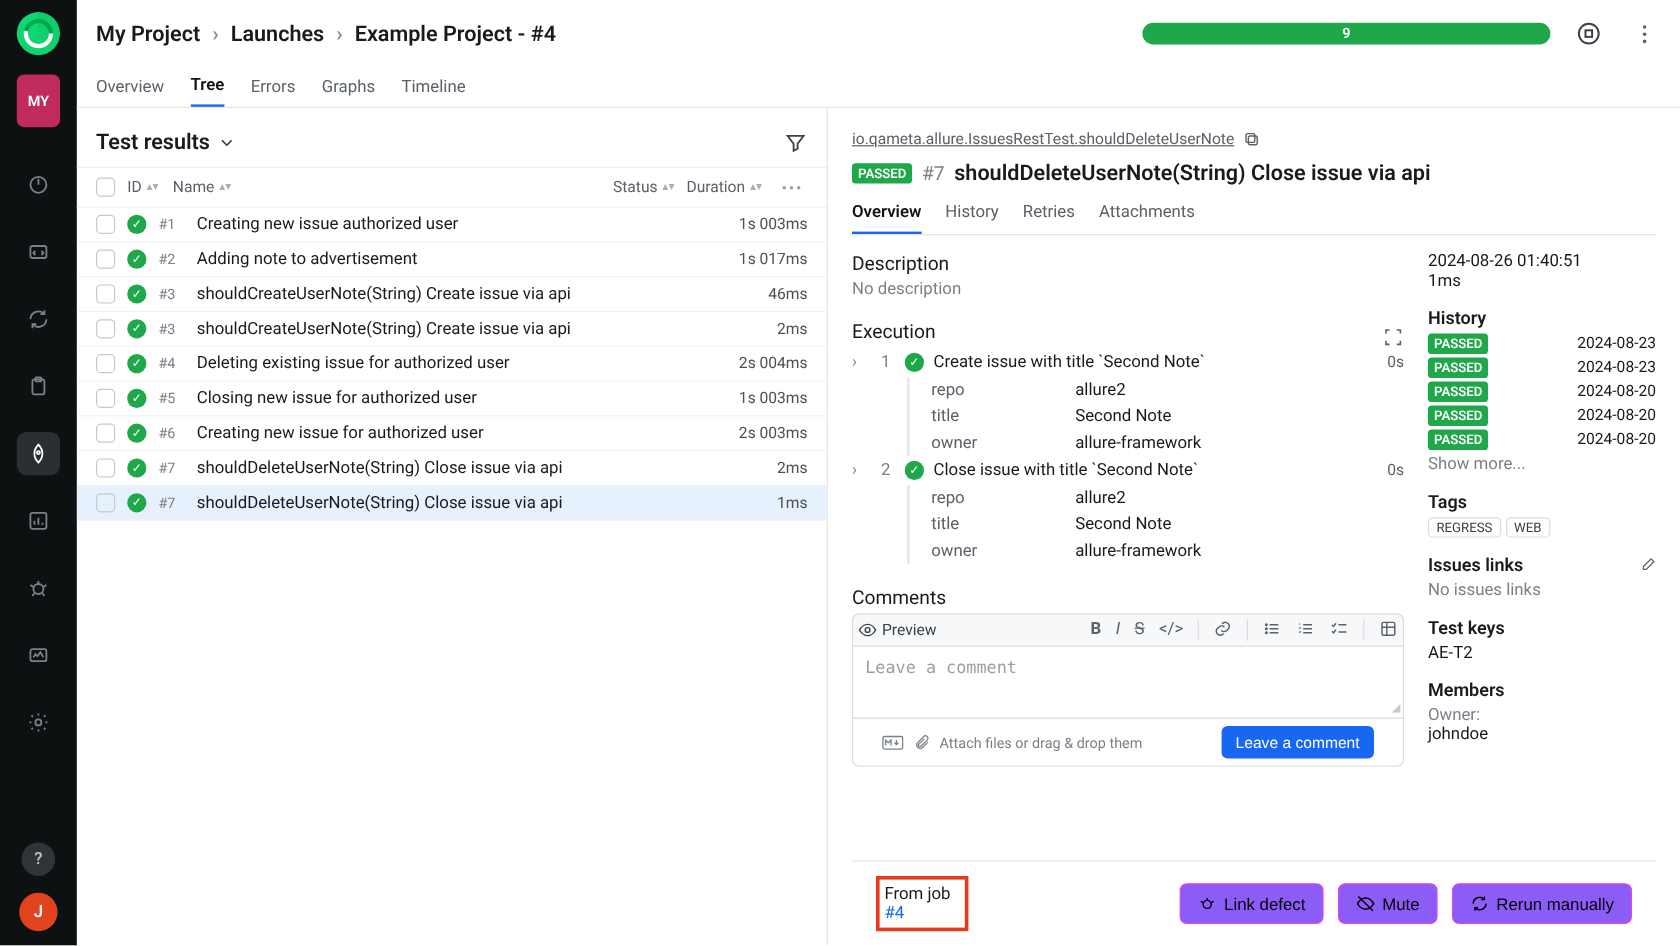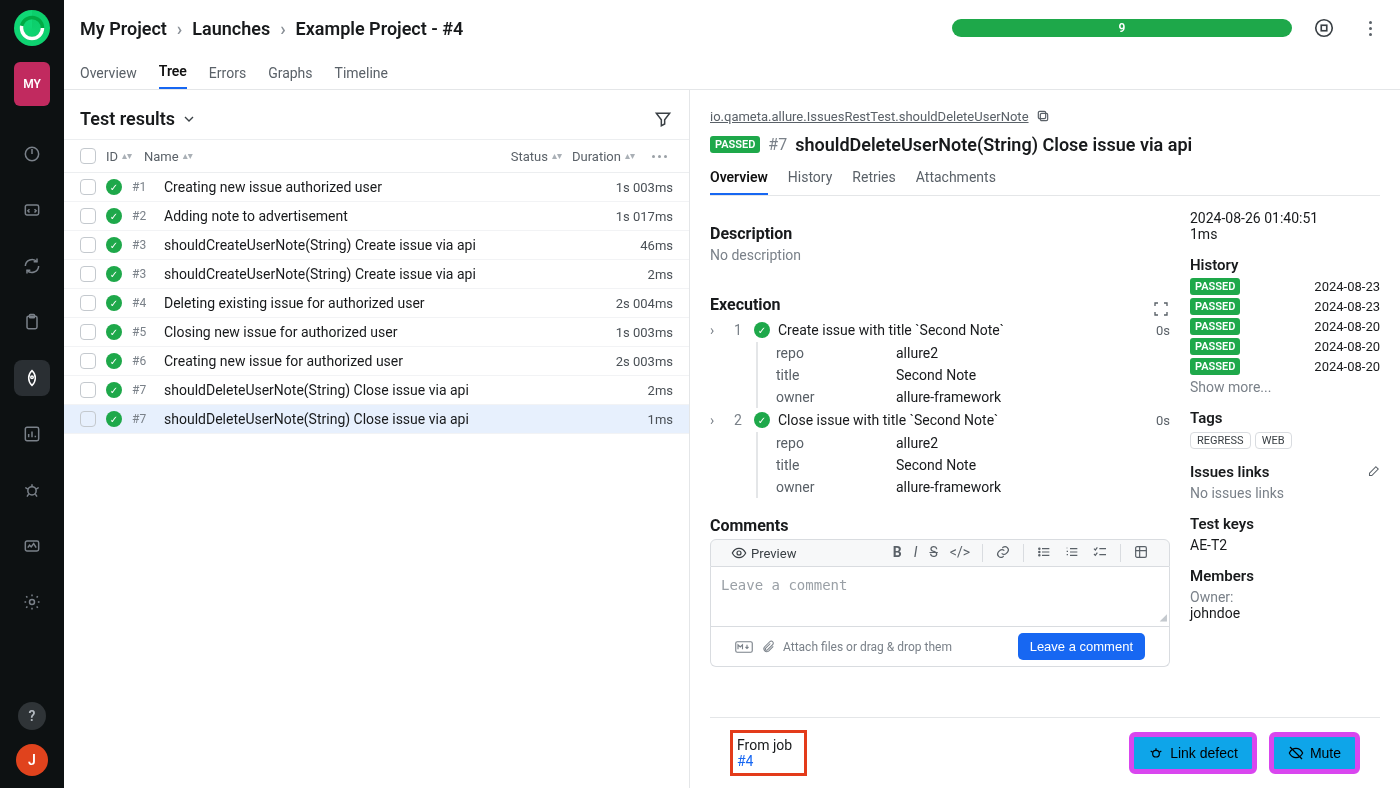--- a/index.html
+++ b/index.html
@@ -47,52 +47,52 @@
 .result-head { display:flex; align-items:center; gap:8px; margin-top:10px; }
 .badge-pass { background:#1ea84a; color:#fff; font-size:11px; font-weight:600; padding:2px 5px; border-radius:3px; }
 .result-id { color:#7a8189; font-size:16px; }
 .result-title { font-size:18px; font-weight:600; }
 .dtabs { display:flex; gap:20px; margin-top:14px; border-bottom:1px solid #e4e6e8; }
 .dtab { padding-bottom:8px; color:#5a6168; cursor:pointer; }
 .dtab.active { color:#111; font-weight:600; border-bottom:2px solid #1767f2; }
 .detail-body { display:flex; gap:20px; margin-top:14px; flex:1; min-height:0; overflow:auto;}
 .detail-main { flex:1; min-width:0; }
 .detail-side { width:190px; flex-shrink:0; }
-.sec-title { font-size:16px; font-weight:700; margin-bottom:4px;margin-top:14px;}
+.sec-title { font-size:16px; font-weight:400; margin-bottom:4px;}
 .muted { color:#7a8189; }
 .sec { margin-bottom:18px; }
 .exec-head { display:flex; align-items:flex-end; }
 .exec-head .exp-icon { margin-left:auto; color:#5a6168; cursor:pointer;}
 .step-line { display:flex; align-items:center; gap:8px; padding:4px 0;}
 .step-line .chev { color:#7a8189; width:12px; cursor:pointer;}
 .step-line .num { color:#7a8189; width:16px; text-align:center;}
 .step-line .sdur { margin-left:auto; color:#5a6168; font-size:13px;}
 .params { margin-left:46px; border-left:2px solid #e4e6e8; padding-left:18px; }
 .param-row { display:flex; padding:3px 0;}
 .param-row .k { width:120px; color:#5a6168;}
-.comment-box .toolbar { border:1px solid #d9dce0; border-radius:6px 6px 0 0; background:#f7f8f9; display:flex; align-items:center; padding:4px 20px; gap:6px;}
+.comment-box .toolbar { border:1px solid #d9dce0; border-radius:6px 6px 0 0; background:#f7f8f9; display:flex; align-items:center; padding:4px 4px; gap:6px;}
 .comment-box .toolbar .preview { display:flex; align-items:center; gap:4px; font-size:13px; color:#3a4045; cursor:pointer;}
 .comment-box .toolbar .tb-icons { margin-left:auto; display:flex; gap:12px; color:#5a6168;}
 .tb-icons .sep-line { width:1px; height:18px; background:#d9dce0; }
 .tb-icons span { cursor:pointer; }
 .comment-area { border:1px solid #d9dce0; border-top:none; padding:10px; font-family:monospace; color:#9aa0a6; min-height:60px; position:relative;}
 .resize-handle { position:absolute; right:2px; bottom:2px; color:#c4c9ce; font-size:12px;}
 .comment-footer { border:1px solid #d9dce0; border-top:none; border-radius:0 0 6px 6px; padding:6px 24px; display:flex; align-items:center; gap:8px; color:#7a8189; font-size:12px;}
 .btn-primary { background:#1767f2; color:#fff; border:none; padding:6px 12px; border-radius:5px; font-size:13px; cursor:pointer; margin-left:auto;}
 .side-date { font-size:14px; }
 .side-hist-row { display:flex; align-items:center; gap:8px; margin:3px 0;}
 .side-hist-row .hdate { margin-left:auto; font-size:13px; white-space:nowrap;}
 .tag-chip { border:1px solid #d9dce0; border-radius:4px; padding:1px 6px; font-size:11px; color:#3a4045; margin-right:4px; display:inline-block;}
 .side-sec { margin-top:14px; }
 .side-sec h4 { font-size:15px; font-weight:600; margin-bottom:4px; display:flex; align-items:center;}
 .side-sec h4 .edit { margin-left:auto; color:#5a6168; cursor:pointer;}
 .bottom-bar { border-top:1px solid #e4e6e8; padding:12px 20px; display:flex; align-items:center; gap:12px; margin-top:8px;}
 .from-job { border:3px solid #e33b1a; padding:4px 12px 4px 4px; }
 .from-job .jlink { color:#1767f2;}
-.btn-outline { border:5px solid #d946ef; background:#0ea5e9; border-radius:6px; padding:8px 14px; font-size:14px; display:flex; align-items:center; gap:6px; cursor:pointer;}
+.btn-outline { border:1px solid #d946ef; background:#8b5cf6; border-radius:6px; padding:8px 14px; font-size:14px; display:flex; align-items:center; gap:6px; cursor:pointer;}
 .spacer { flex:1; }
 .dots-vert { display:flex; flex-direction:column; gap:3px;}
 .dots-vert span { width:3px;height:3px;background:#5a6168;border-radius:50%;}
 .dots-horz { display:flex; gap:3px;}
 .dots-horz span { width:3px;height:3px;background:#9aa0a6;border-radius:50%;}
 svg { display:block; }
 </style>
 </head>
 <body>
 
@@ -529,17 +529,24 @@
               </svg>
               <span>Link defect</span>
             </button>
           <button class="btn-outline">
               <svg width="16" height="16" viewBox="0 0 24 24" fill="none" stroke="currentColor" stroke-width="1.8">
                 <path d="M2 12s3.5-7 10-7 10 7 10 7-3.5 7-10 7-10-7-10-7z"></path>
                 <path d="M3 3l18 18"></path>
               </svg>
               <span>Mute</span>
             </button>
+          <button class="btn-outline">
+              <svg width="16" height="16" viewBox="0 0 24 24" fill="none" stroke="currentColor" stroke-width="1.8">
+                <path d="M4 12a8 8 0 0 1 14-5M20 12a8 8 0 0 1-14 5"></path>
+                <path d="M18 3v4h-4M6 21v-4h4"></path>
+              </svg>
+              <span>Rerun manually</span>
+            </button>
         </div>
       </div>
     </div>
   </div>
 </div>
 
 </body></html>

